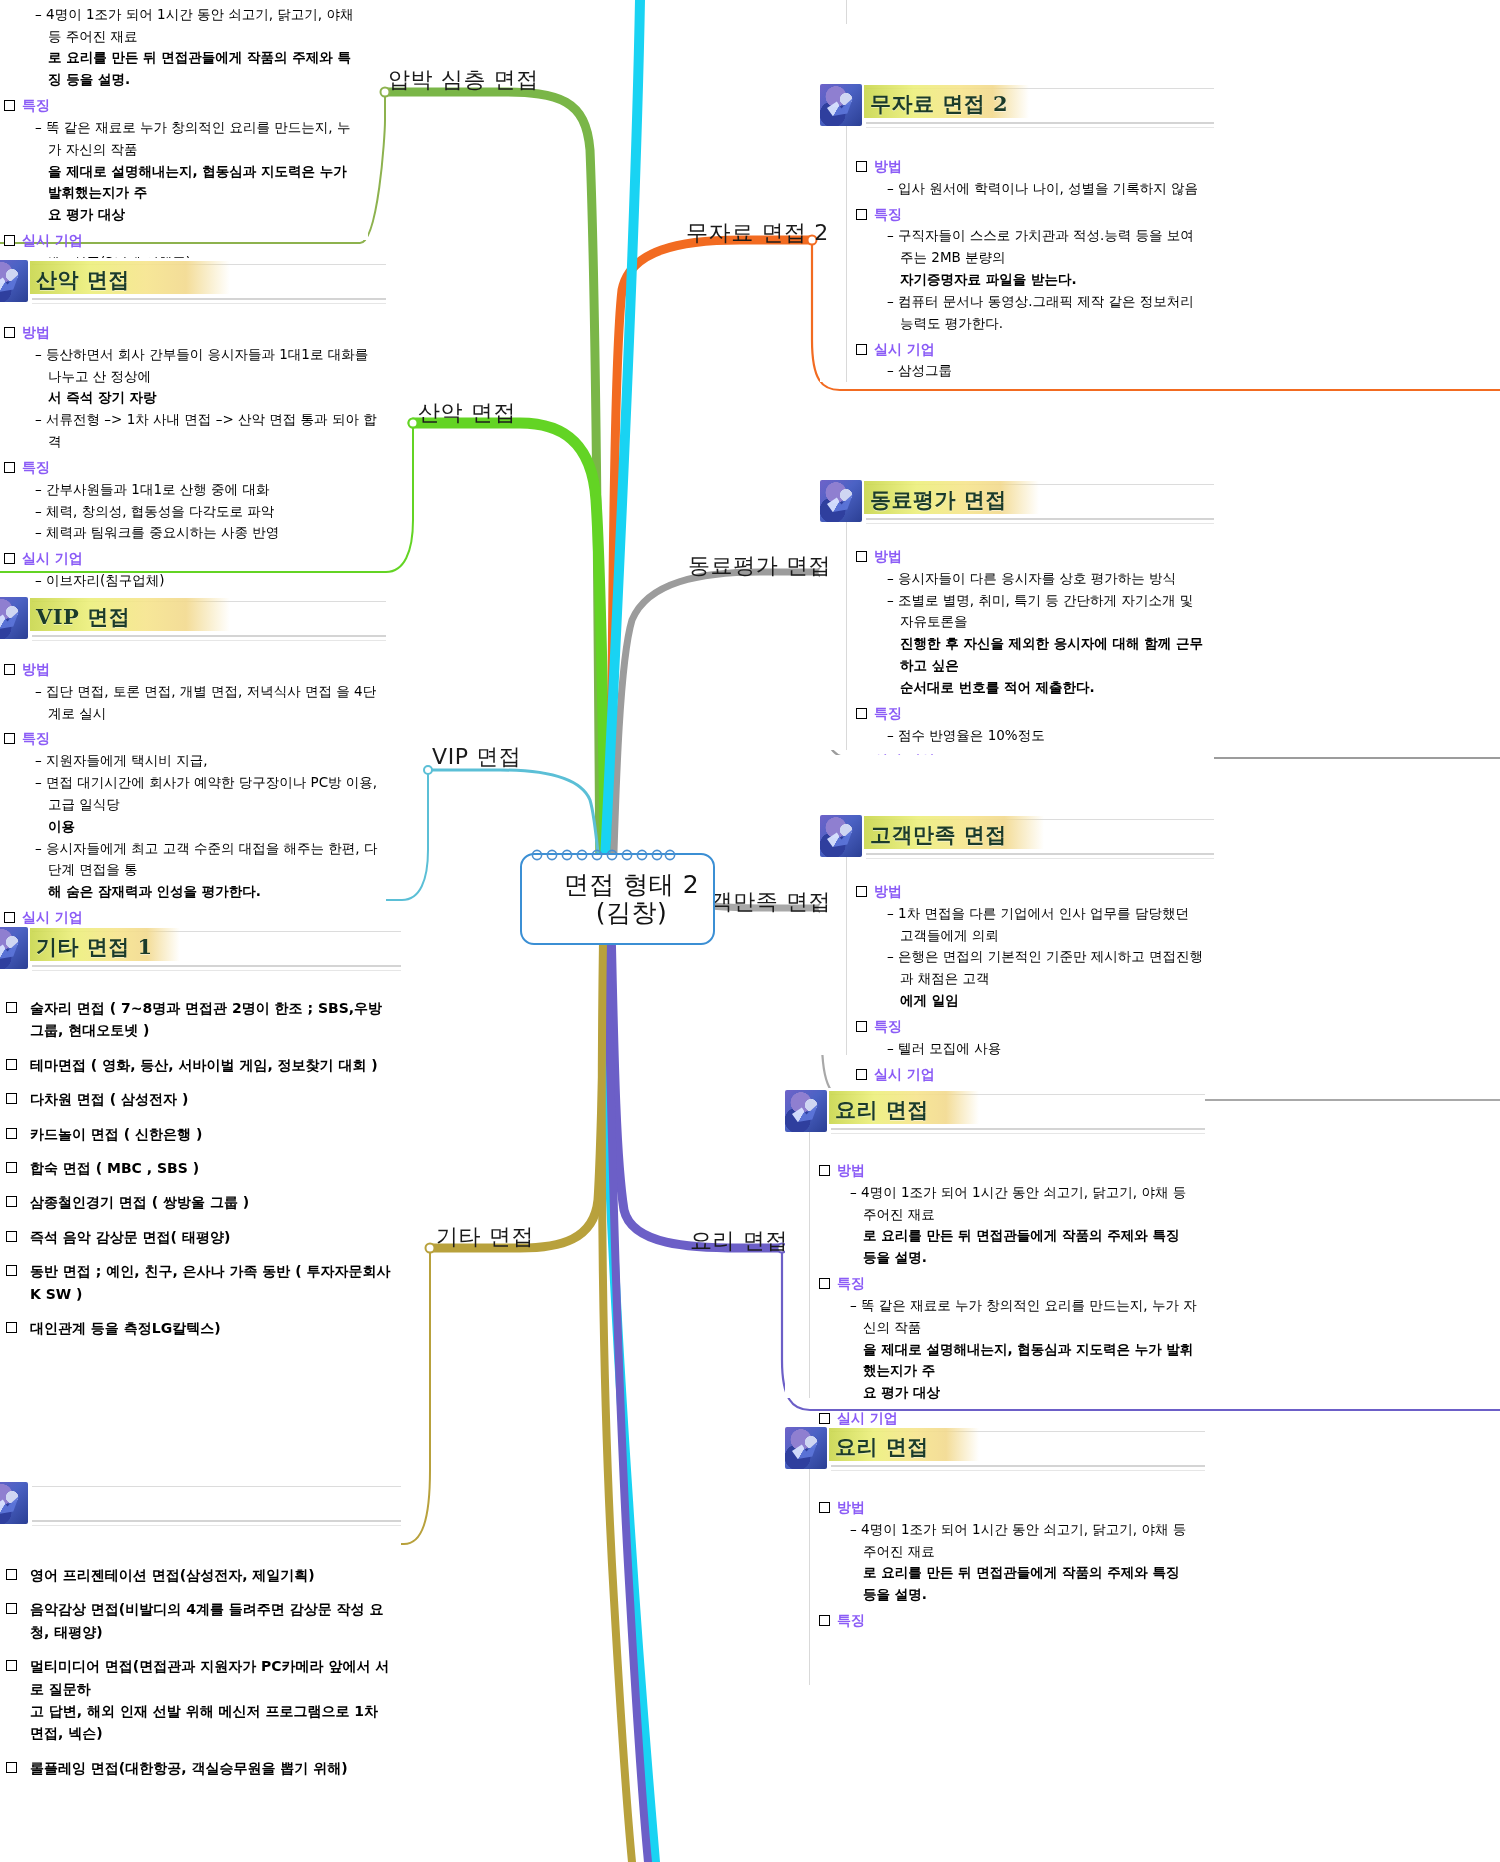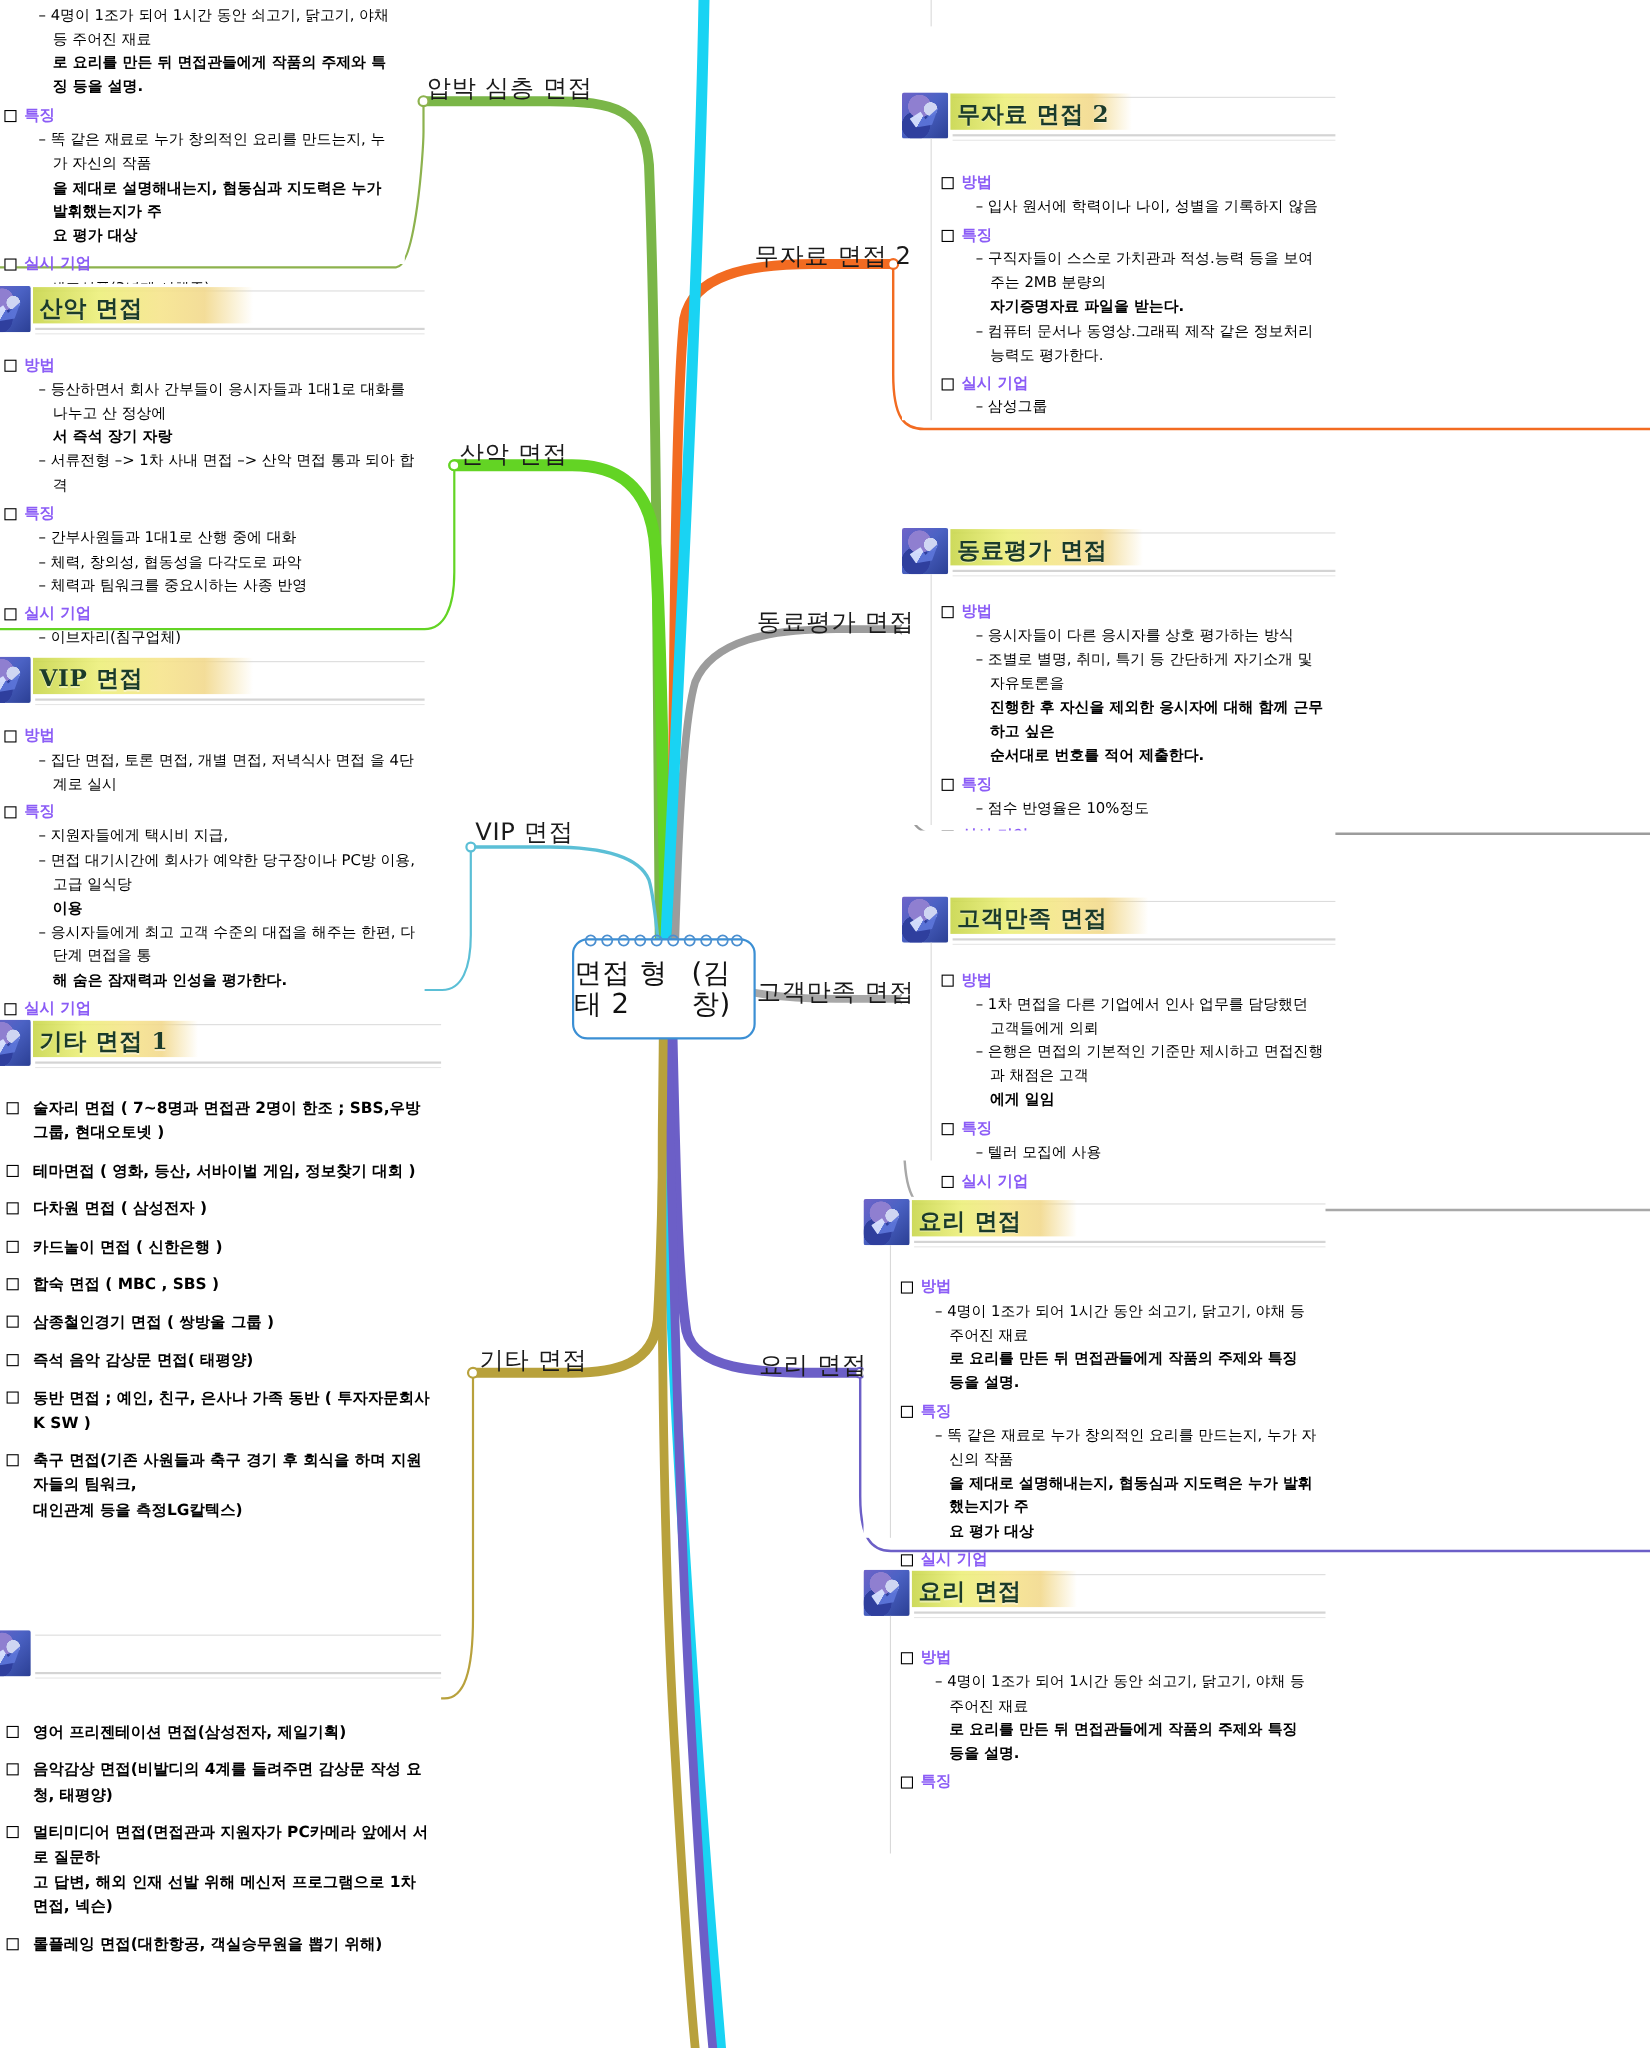--- a/index.html
+++ b/index.html
@@ -8,22 +8,23 @@
     background:#ffffff;
     font-family:"DejaVu Sans","Liberation Sans",sans-serif;
   }
   #canvas{position:absolute;inset:0;width:1500px;height:1862px;}
   svg.branches{position:absolute;left:0;top:0;width:1500px;height:1862px;pointer-events:none;}
 
   
   .central{
     position:absolute;left:520px;top:853px;width:163px;height:88px;
     border:2px solid #3b8fd4;border-radius:14px;background:#ffffff;
-    display:flex;flex-direction:row;align-items:center;justify-content:center;
+    display:flex;flex-direction:column;align-items:center;justify-content:center;
     z-index:40;
+    padding-left:28px;
   }
   .central .line1{font-size:25px;color:#111;letter-spacing:.5px;line-height:1.12;}
   .central .line2{font-size:25px;color:#111;letter-spacing:.5px;line-height:1.12;}
   .spiral{position:absolute;top:-7px;left:8px;width:146px;height:14px;z-index:41;}
 
   
   .blabel{
     position:absolute;font-size:22px;color:#1a1a1a;white-space:nowrap;z-index:30;
     letter-spacing:.6px;
   }
@@ -269,21 +270,20 @@
     <div class="body" style="padding-top:14px;">
       <div class="flat"><span>술자리 면접 ( 7~8명과 면접관 2명이 한조 ; SBS,우방그룹, 현대오토넷 )</span></div>
       <div class="flat"><span>테마면접 ( 영화, 등산, 서바이벌 게임, 정보찾기 대회 )</span></div>
       <div class="flat"><span>다차원 면접 ( 삼성전자 )</span></div>
       <div class="flat"><span>카드놀이 면접 ( 신한은행 )</span></div>
       <div class="flat"><span>합숙 면접 ( MBC , SBS )</span></div>
       <div class="flat"><span>삼종철인경기 면접 ( 쌍방울 그룹 )</span></div>
       <div class="flat"><span>즉석 음악 감상문 면접( 태평양)</span></div>
       <div class="flat"><span>동반 면접 ; 예인, 친구, 은사나 가족 동반 ( 투자자문회사 K SW )</span></div>
       <div class="flat">
-        <span>축구 면접(기존 사원들과 축구 경기 후 회식을 하며 지원자들의 팀워크,</span>
         <span class="cont">대인관계 등을 측정LG칼텍스)</span>
       </div>
     </div>
   </div>
 
   <div class="card" style="left:-14px;top:1480px;width:415px;height:260px;">
     <div class="hdr">
       <div class="logo"></div>
       <div class="rule1"></div>
       <div class="rule2"></div>

